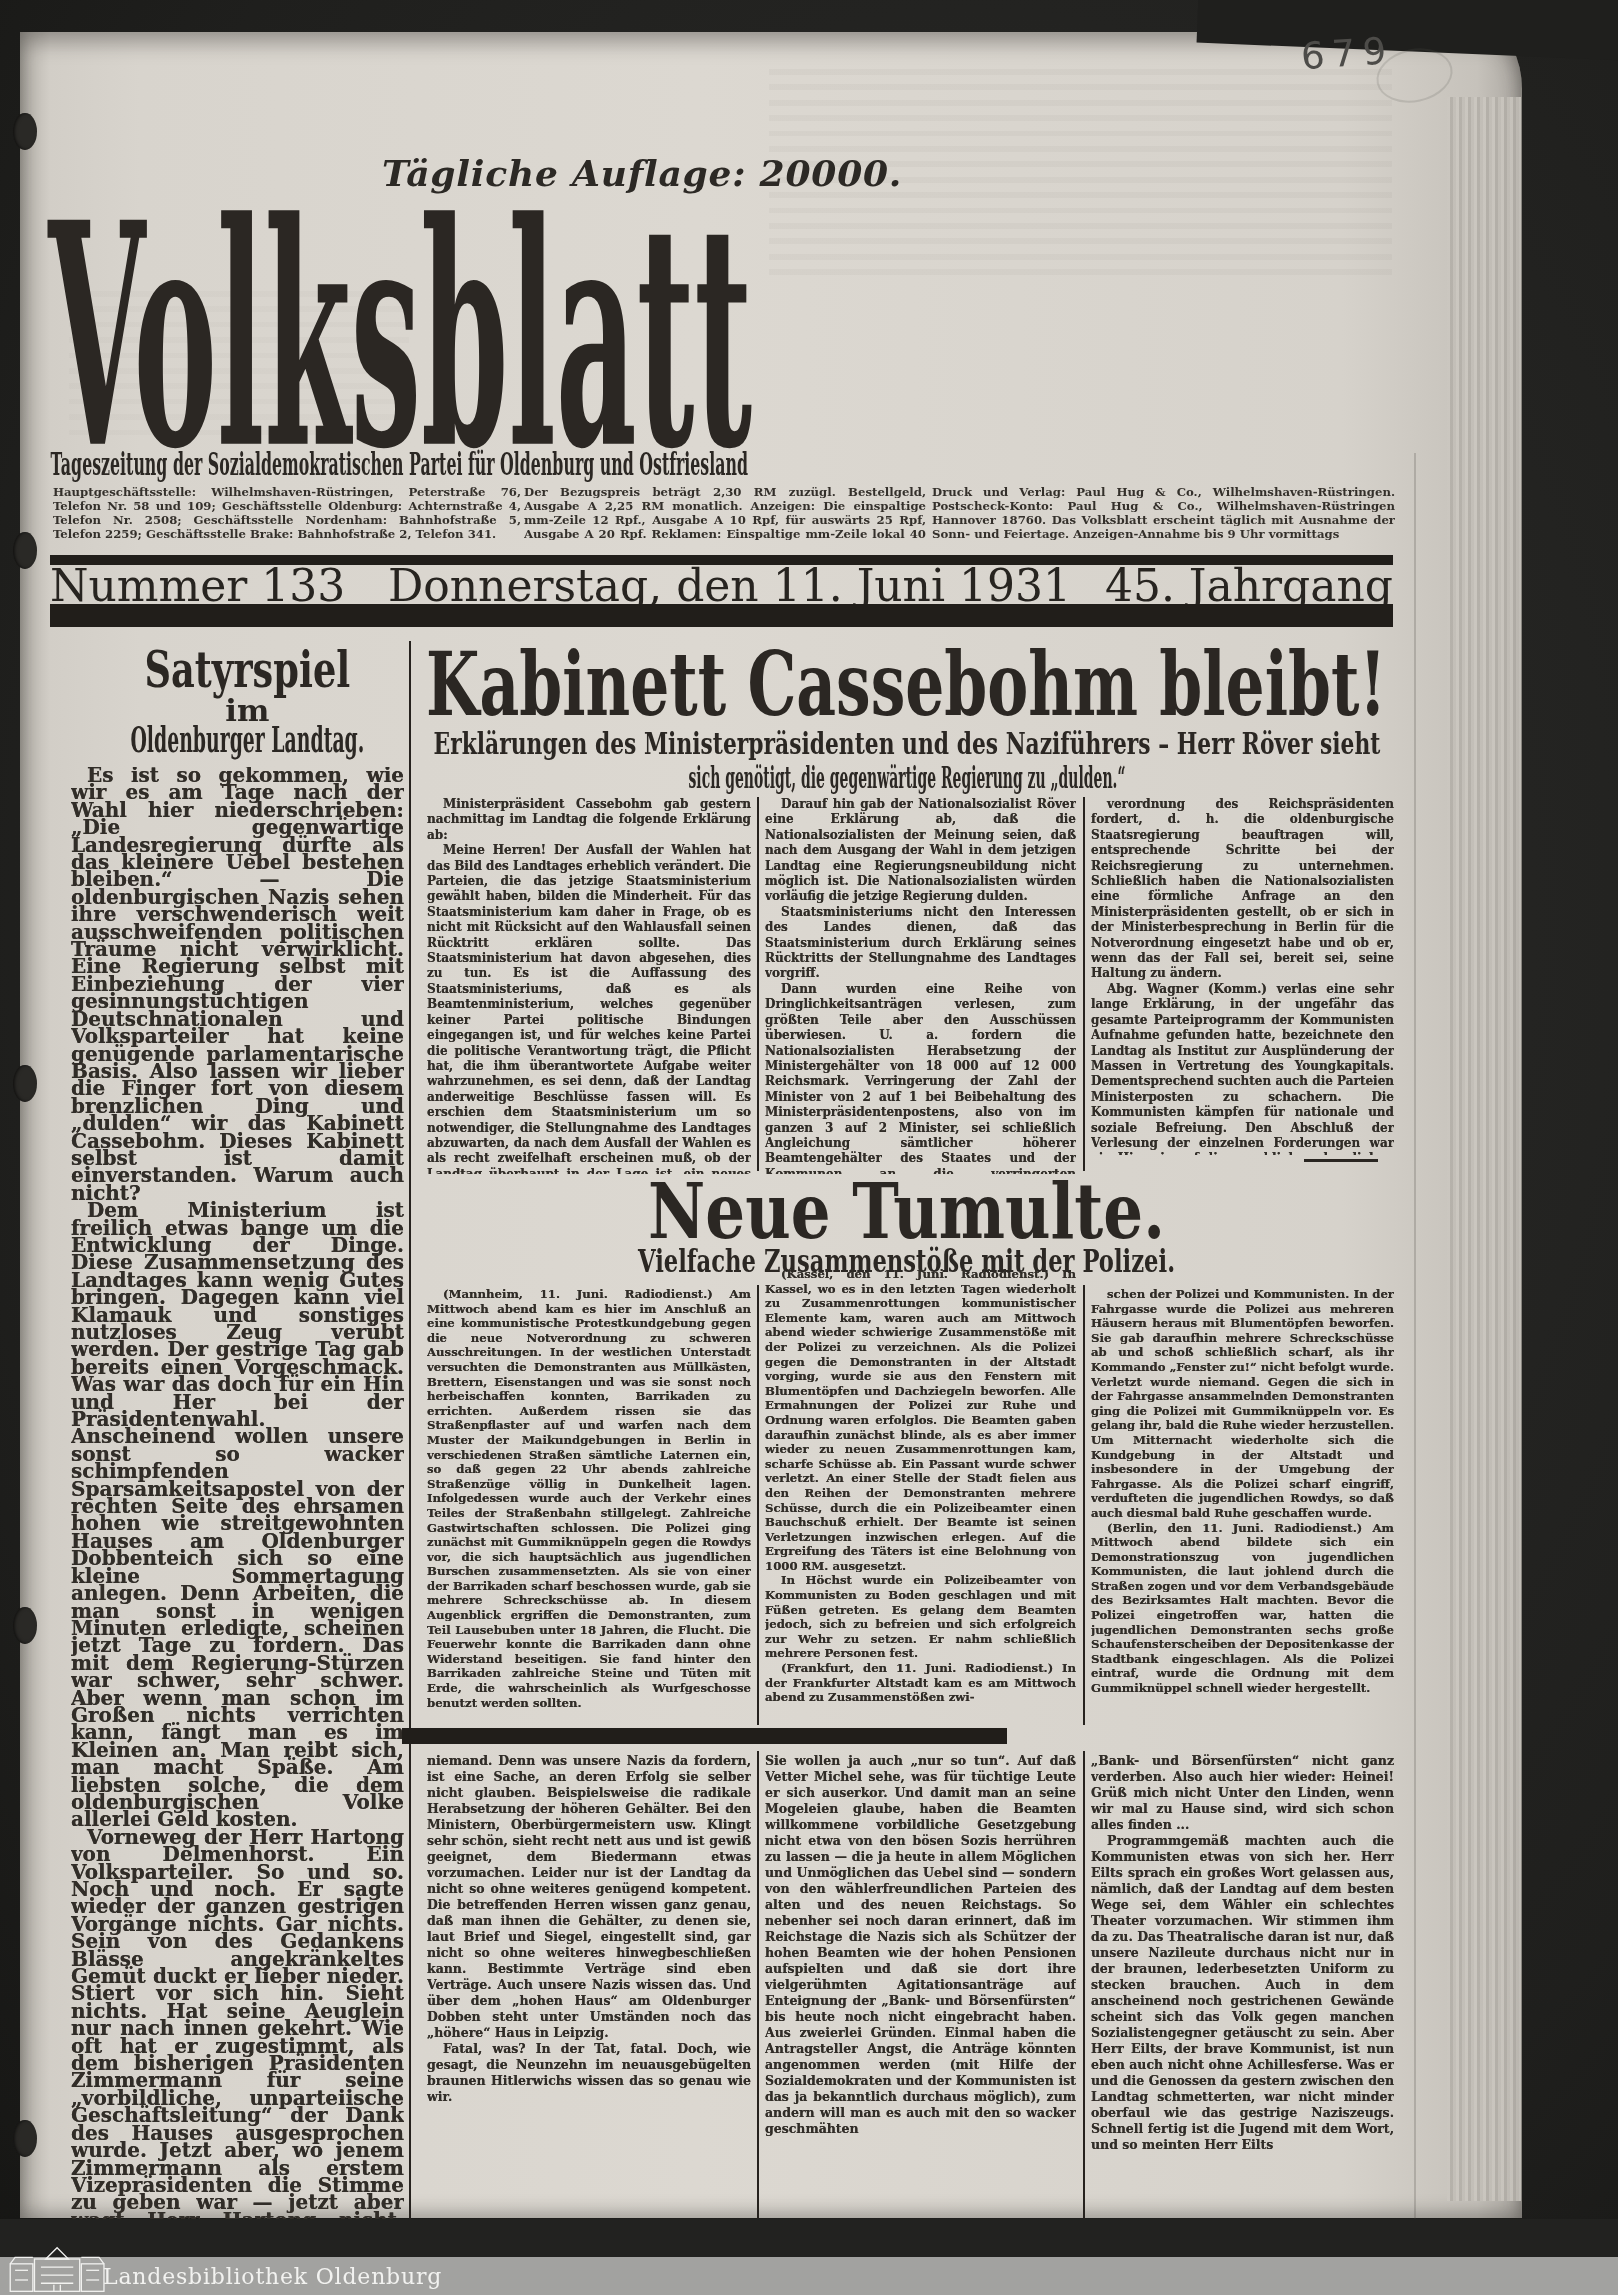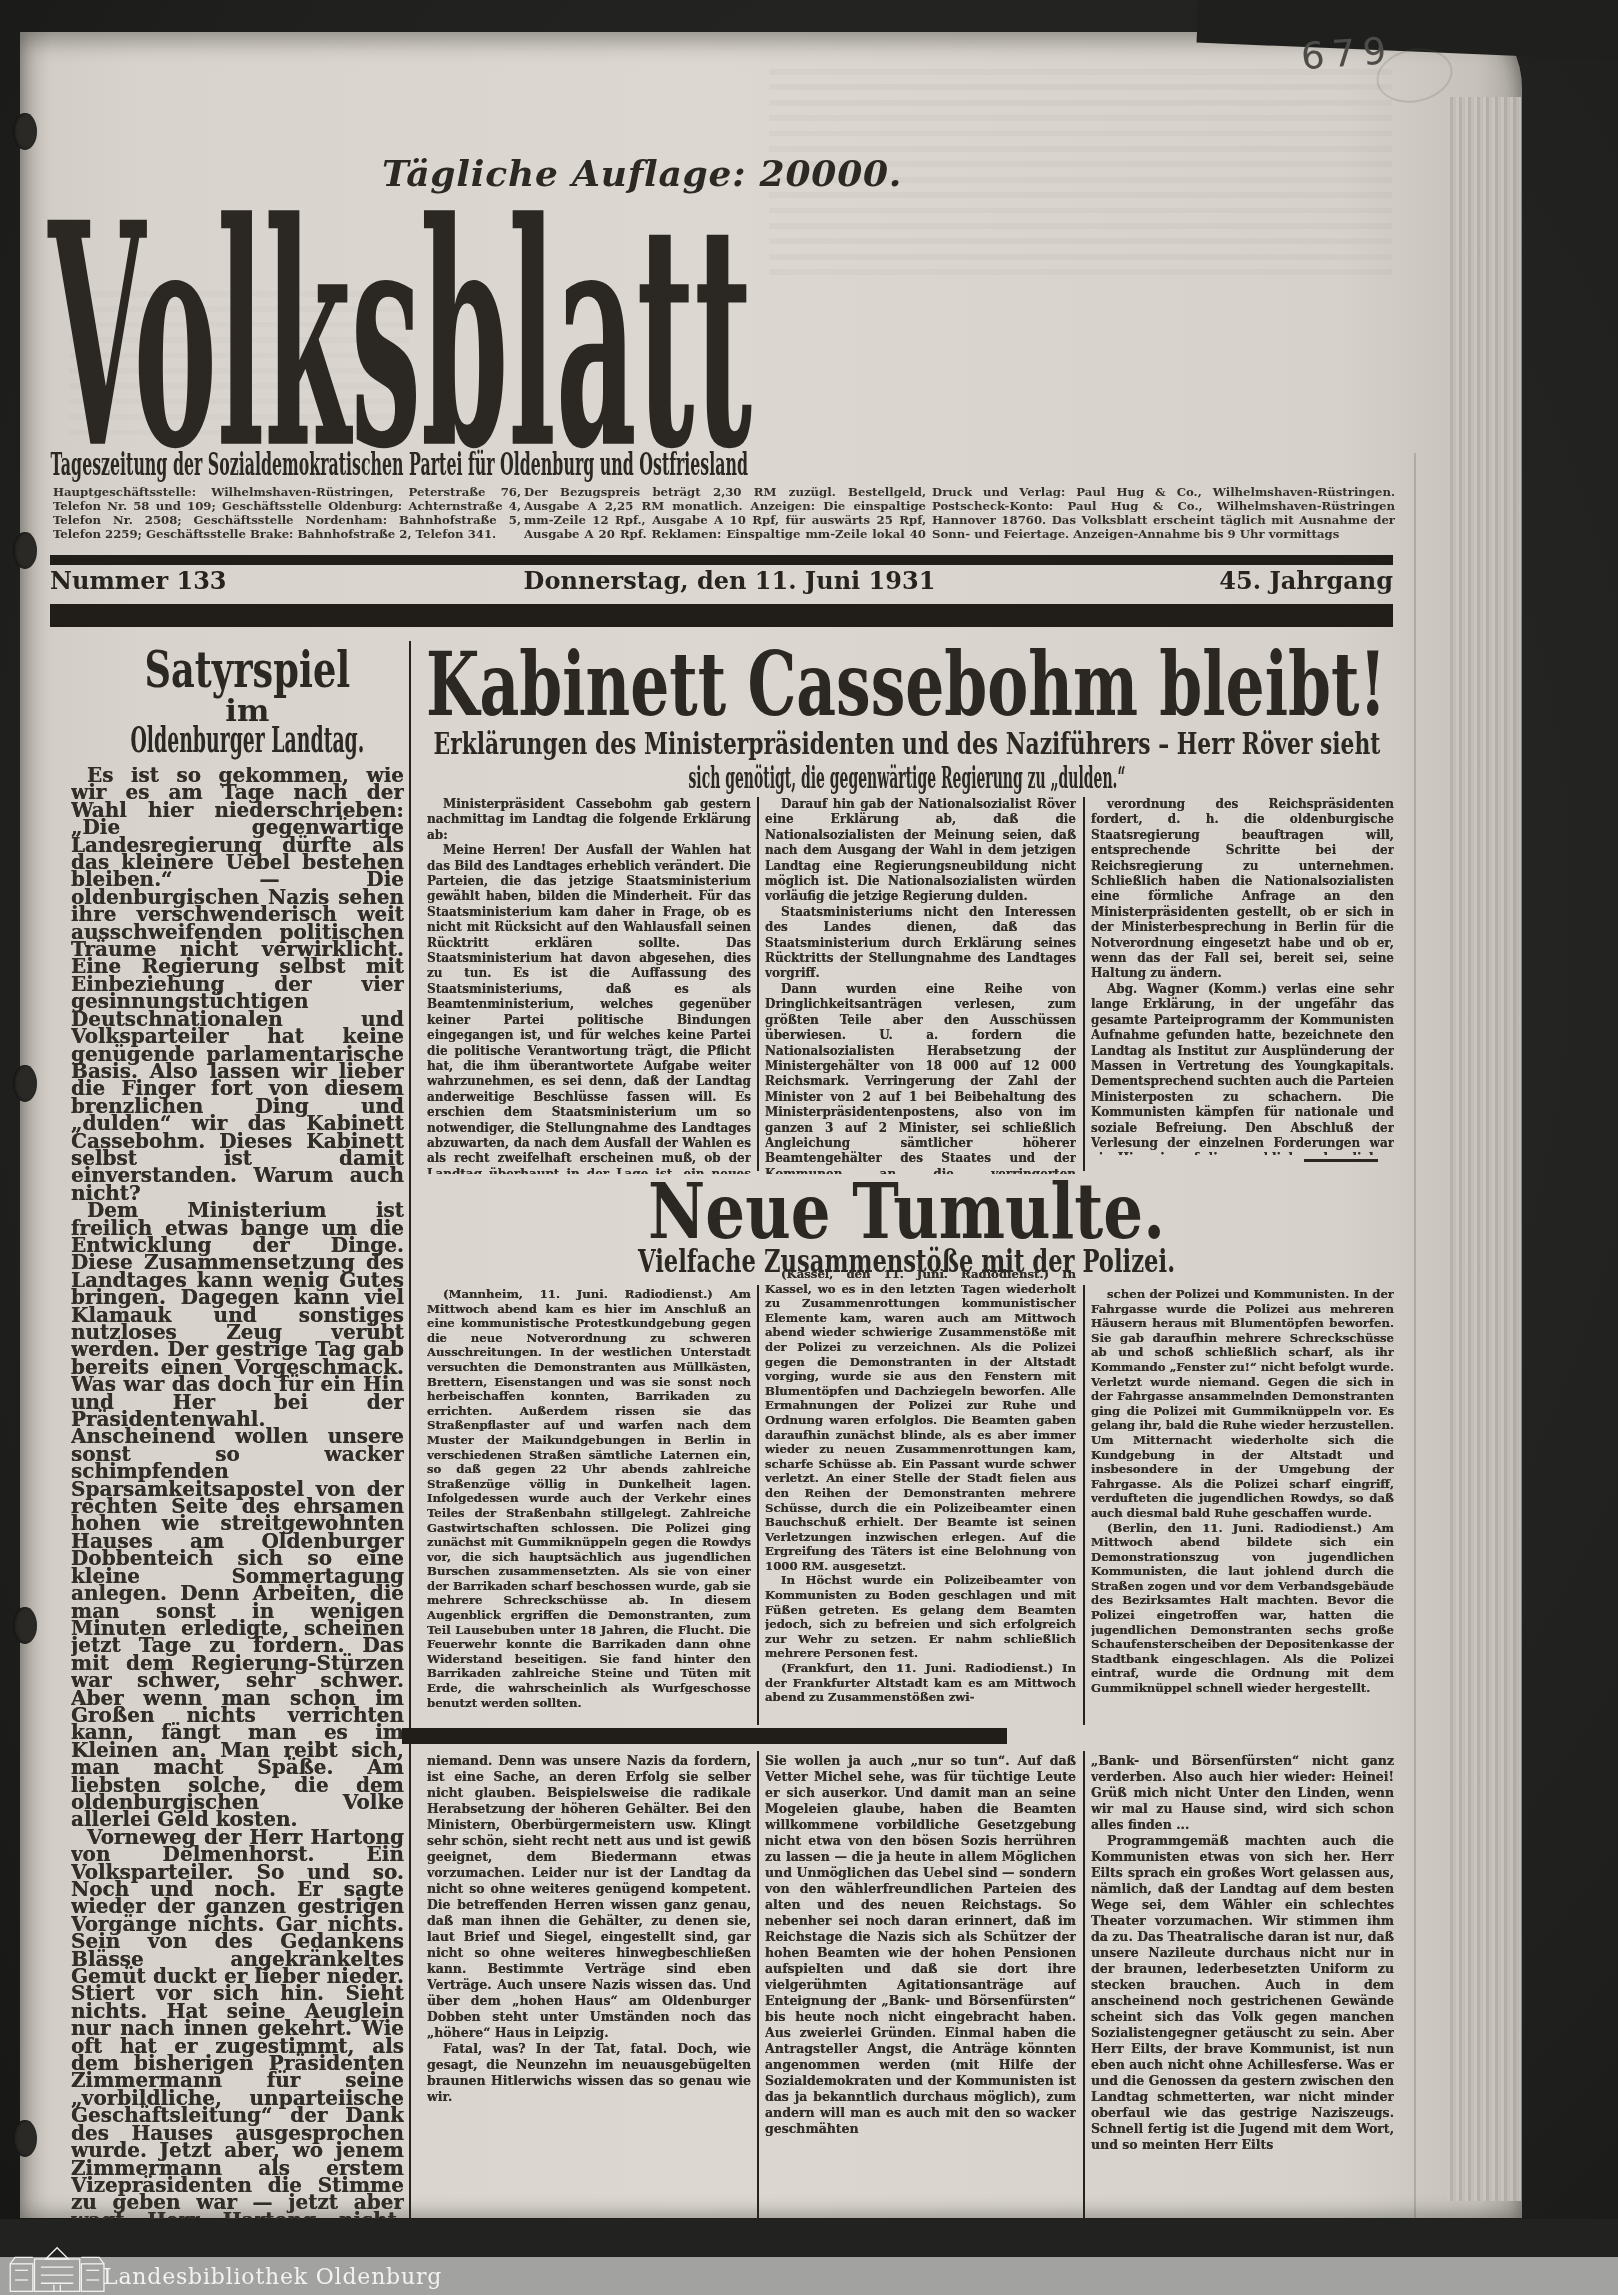--- a/index.html
+++ b/index.html
@@ -24,21 +24,21 @@
          font-size:37px;color:#4d4c49;letter-spacing:7.3px;transform:rotate(-4deg);}
   .stamp{position:absolute;left:1376px;top:49px;width:73px;height:49px;border:2.4px solid rgba(90,88,84,.18);
          border-radius:50%;transform:rotate(-12deg);}
   .circulation{position:absolute;left:382px;top:152px;font-size:36px;font-weight:bold;font-style:italic;
          color:#2c2925;letter-spacing:0.8px;}
   svg text{fill:#2b2723;font-family:"DejaVu Serif",serif;font-weight:bold;}
   .info{position:absolute;top:485px;font-size:11.7px;line-height:14px;font-weight:bold;color:#34302b;
         text-align:justify;overflow:hidden;height:58px;}
   .rule{position:absolute;background:#211e1a;}
   .datebar{position:absolute;left:50px;top:566px;width:1343px;height:39px;color:#272420;
-        font-size:24px;font-weight:bold;display:flex;align-items:flex-start;}
+        font-size:44px;font-weight:normal;display:flex;align-items:center;}
   .datebar .mid{position:absolute;left:16px;right:0;text-align:center;}
   .datebar .right{position:absolute;right:0;}
   .colbody{position:absolute;color:#312d28;text-align:justify;overflow:hidden;
         text-shadow:0 0 0.3px rgba(45,40,34,.8);}
   .colbody p{margin:0;text-indent:16px;}
   .fs-a{font-size:12px;line-height:15.4px;font-weight:bold;}
   .fs-left{font-size:20px;line-height:17.4px;font-weight:bold;}
   .fs-tum{font-size:11.7px;line-height:14.6px;font-weight:bold;}
   .fs-bot{font-size:12.5px;line-height:16px;font-weight:bold;}
   .vrule{position:absolute;background:#26221e;width:2.4px;}

